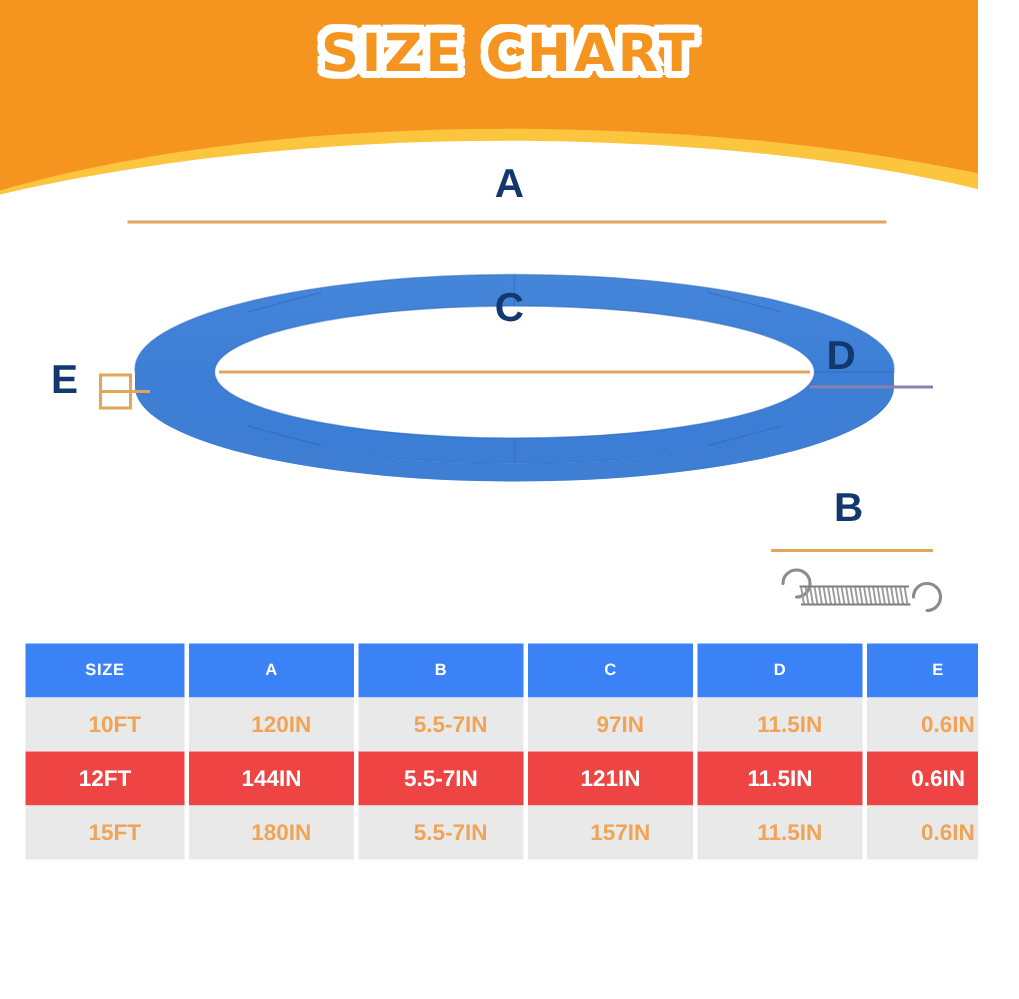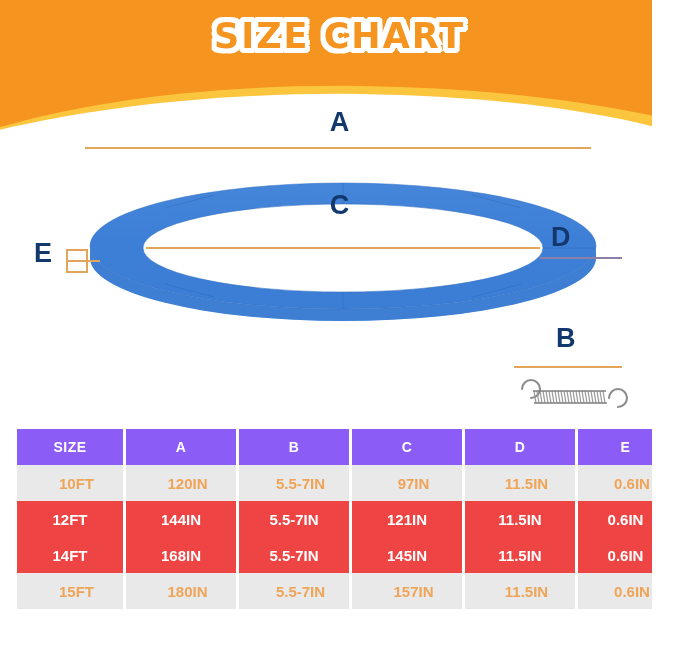--- a/index.html
+++ b/index.html
@@ -109,23 +109,23 @@
   .size-table td, .size-table th {
     height: 36px;
     text-align: center;
     vertical-align: middle;
     font-size: 15px;
     font-weight: bold;
     font-family: "Liberation Sans", sans-serif;
     padding: 0;
   }
   .size-table th {
-    background: #8b5cf6;
+    background: #3b82f6;
     color: #ffffff;
-    font-size: 14px;
+    font-size: 11px;
     letter-spacing: 0.5px;
   }
   tr.row-light td {
     background: #E9E9E9;
     color: #EFA457;
     padding-left: 13px;
   }
   tr.row-orange td {
     background: #ef4444;
     color: #ffffff;
@@ -286,28 +286,20 @@
         <td>0.6IN</td>
       </tr>
       <tr class="row-orange">
         <td>12FT</td>
         <td>144IN</td>
         <td>5.5-7IN</td>
         <td>121IN</td>
         <td>11.5IN</td>
         <td>0.6IN</td>
       </tr>
-      <tr class="row-orange">
-        <td>14FT</td>
-        <td>168IN</td>
-        <td>5.5-7IN</td>
-        <td>145IN</td>
-        <td>11.5IN</td>
-        <td>0.6IN</td>
-      </tr>
       <tr class="row-light">
         <td>15FT</td>
         <td>180IN</td>
         <td>5.5-7IN</td>
         <td>157IN</td>
         <td>11.5IN</td>
         <td>0.6IN</td>
       </tr>
     </tbody>
   </table>

